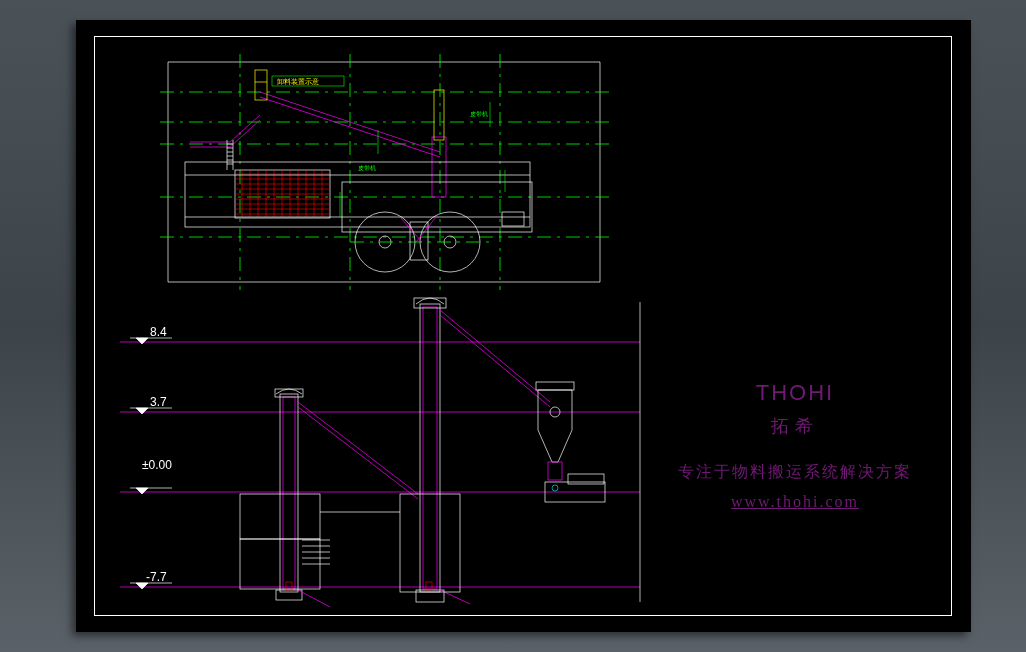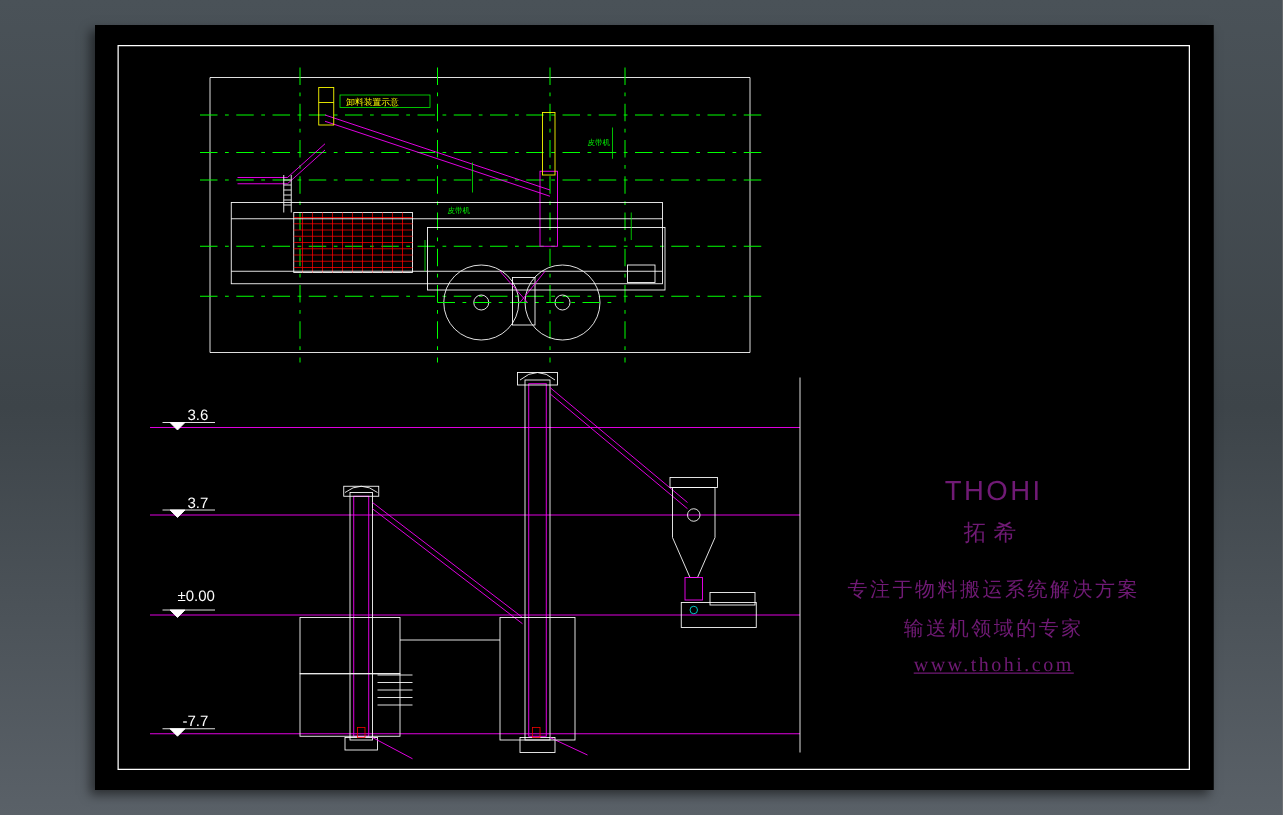--- a/index.html
+++ b/index.html
@@ -251,30 +251,29 @@
 
     <line class="thin-white" x1="540" y1="260" x2="540" y2="560"></line>
 
     <rect class="thin-red" x="186" y="540" width="6" height="8"></rect>
     <rect class="thin-red" x="326" y="540" width="6" height="8"></rect>
     <circle class="thin-cyan" cx="455" cy="446" r="3"></circle>
   </g>
 
 </svg>
 
-<div class="elev-label" style="left:50px;top:283px">3.6</div>
+<div class="elev-label" style="left:50px;top:283px">8.4</div>
 <div class="elev-label" style="left:50px;top:353px">3.7</div>
-<div class="elev-label" style="left:42px;top:428px">±0.00</div>
+<div class="elev-label" style="left:42px;top:416px">±0.00</div>
 <div class="elev-label" style="left:46px;top:528px">-7.7</div>
 
 <div class="small-yellow-text" style="left:177px;top:35px">卸料装置示意</div>
 <div class="small-green-text" style="left:258px;top:122px">皮带机</div>
 <div class="small-green-text" style="left:370px;top:68px">皮带机</div>
 
 </div>
 
 <div class="company-block">
   <div class="line1">THOHI</div>
   <div class="line2">拓希</div>
   <div class="line3">专注于物料搬运系统解决方案</div>
-  <div class="line5">输送机领域的专家</div>
   <div class="line6">www.thohi.com</div>
 </div>
 
 </body></html>

